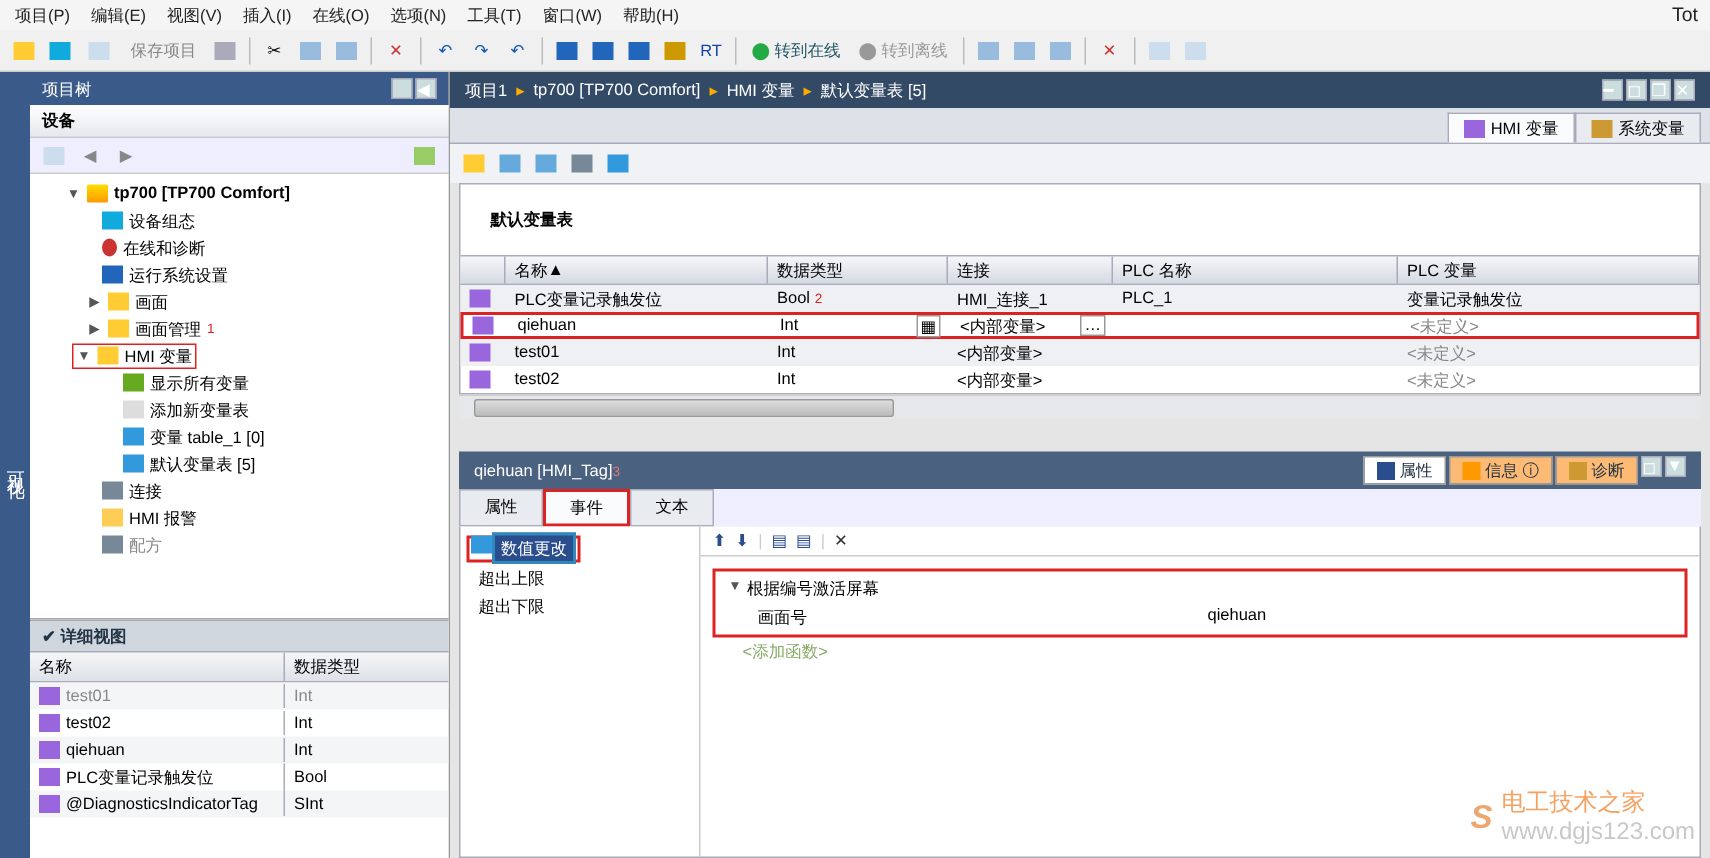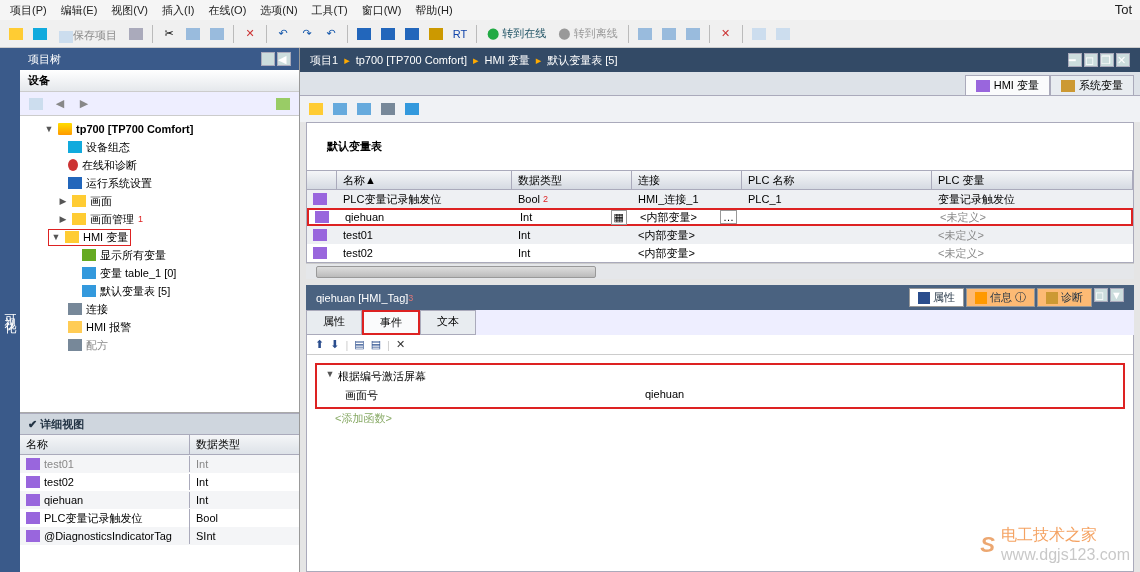--- a/index.html
+++ b/index.html
@@ -4,21 +4,21 @@
 <style>
 * { margin: 0; padding: 0; box-sizing: border-box; font-family: "Microsoft YaHei", Arial, sans-serif; font-size: 11px; }
 body { background: #e8eaed; width: 1140px; height: 572px; overflow: hidden; user-select: none; }
 
 .menubar { display: flex; gap: 14px; padding: 2px 10px; background: #f5f5f5; height: 20px; align-items: center; }
 .menubar span { color: #222; }
 .tot { position: absolute; right: 8px; top: 2px; font-size: 13px; }
 
 .toolbar { display: flex; gap: 4px; padding: 2px 6px; background: #f0f0f0; height: 28px; align-items: center; border-bottom: 1px solid #ccc; }
 .tbtn { width: 20px; height: 20px; display: inline-flex; align-items: center; justify-content: center; border: 1px solid transparent; }
-.tbtn.save { width: auto; padding: 0 4px; gap: 0; color: #888; align-items: flex-end; }
+.tbtn.save { width: auto; padding: 0 4px; gap: 14px; color: #888; }
 .sep { width: 1px; height: 18px; background: #bbb; margin: 0 2px; }
 .tlink { color: #256; display: inline-flex; align-items: center; gap: 3px; padding: 0 4px; }
 .tlink.dis { color: #999; }
 
 .main { display: flex; height: calc(100% - 48px); }
 .sidebar-vert { width: 20px; background: #3a5a8a; writing-mode: vertical-rl; text-orientation: upright; color: #fff; display: flex; align-items: center; justify-content: center; font-size: 12px; letter-spacing: 4px; }
 
 .left-col { width: 280px; display: flex; flex-direction: column; border-right: 1px solid #999; }
 .panel-hdr { background: #3a5a8a; color: #fff; padding: 3px 8px; font-size: 12px; display: flex; align-items: center; justify-content: space-between; height: 22px; }
 .panel-hdr .wicons { display: flex; gap: 2px; }
@@ -84,21 +84,21 @@
 .tbl-row .tc { border-right: 1px solid transparent;}
 .tbl-row:nth-child(odd) { background: #eef0f3;}
 .row-hl { border: 2px solid #d22; }
 .tbl-scroll { height: 16px; background: #e5e7ea; border-top: 1px solid #ccc; position:relative; margin: 0 6px;}
 .scr-thumb { position:absolute; left:10px; width:280px; height:12px; top:2px; background:linear-gradient(#ddd,#bbb); border:1px solid #999; border-radius:2px;}
 
 .sub-tabs { display: flex; gap: 0; margin: 4px 6px 0; }
 .sub-tab { background: #e8ecf0; border: 1px solid #aab; padding: 3px 14px;}
 .sub-tab.act { background: #fafbfc; border-bottom: 1px solid #fafbfc;}
 
-.prop-hdr { background: #4a6280; color: #fff; padding: 3px 10px; margin: 6px 6px 0; display:flex; align-items:center;}
+.prop-hdr { background: #4a6280; color: #fff; padding: 3px 10px; margin: 22px 6px 0; display:flex; align-items:center;}
 .prop-hdr .r { margin-left:auto; display:flex; gap:2px;}
 .ptab { background:#fdba74; color:#234; padding:1px 8px; display:flex; align-items:center; gap:3px; border:1px solid #999;}
 .ptab.act { background:#fff;}
 
 .prop-tabs { display:flex; margin: 0 6px; background:#eef;}
 .prop-tab { padding: 3px 16px; border: 1px solid #aab; background:#e8ecf0;}
 .prop-tab.act { background:#fafbfc; border-top:2px solid #49c;}
 .pt-hl { border: 2px solid #d22 !important;}
 
 .prop-body { display:flex; margin:0 6px; background:#fff; border:1px solid #aab; border-top:none; flex:1;}
@@ -275,20 +275,25 @@
           <span class="thl" style="display:flex;align-items:center;gap:4px">
             <span class="tarr">▼</span>
             <span class="ticon ic-folder"></span>
             <span class="tlabel">HMI 变量</span>
           </span>
         </div>
       <div class="tnode">
           <span class="tind" style="width:58px"></span>
           <span class="ticon ic-tag"></span>
           <span class="tlabel">显示所有变量</span>
+        </div>
+      <div class="tnode">
+          <span class="tind" style="width:58px"></span>
+          <span class="ticon ic-add"></span>
+          <span class="tlabel">添加新变量表</span>
         </div>
       <div class="tnode">
           <span class="tind" style="width:58px"></span>
           <span class="ticon ic-table"></span>
           <span class="tlabel">变量 table_1 [0]</span>
         </div>
       <div class="tnode">
           <span class="tind" style="width:58px"></span>
           <span class="ticon ic-table"></span>
           <span class="tlabel">默认变量表 [5]</span>
@@ -484,20 +489,25 @@
       </span>
     </div>
 
     <div class="prop-tabs">
       <div class="prop-tab">属性</div>
       <div class="prop-tab act pt-hl">事件</div>
       <div class="prop-tab">文本</div>
     </div>
 
     <div class="prop-body">
+      <div class="prop-left">
+        <div><span class="val-change-hl"><span class="ticon ic-table"></span><span class="val-change">数值更改</span></span></div>
+        <div class="prop-left-item">超出上限</div>
+        <div class="prop-left-item">超出下限</div>
+      </div>
       <div class="prop-right">
         <div class="func-tb">
           <span>⬆</span>
           <span>⬇</span>
           <span style="color:#ccc">|</span>
           <span>▤</span>
           <span>▤</span>
           <span style="color:#ccc">|</span>
           <span style="color:#333">✕</span>
         </div>

